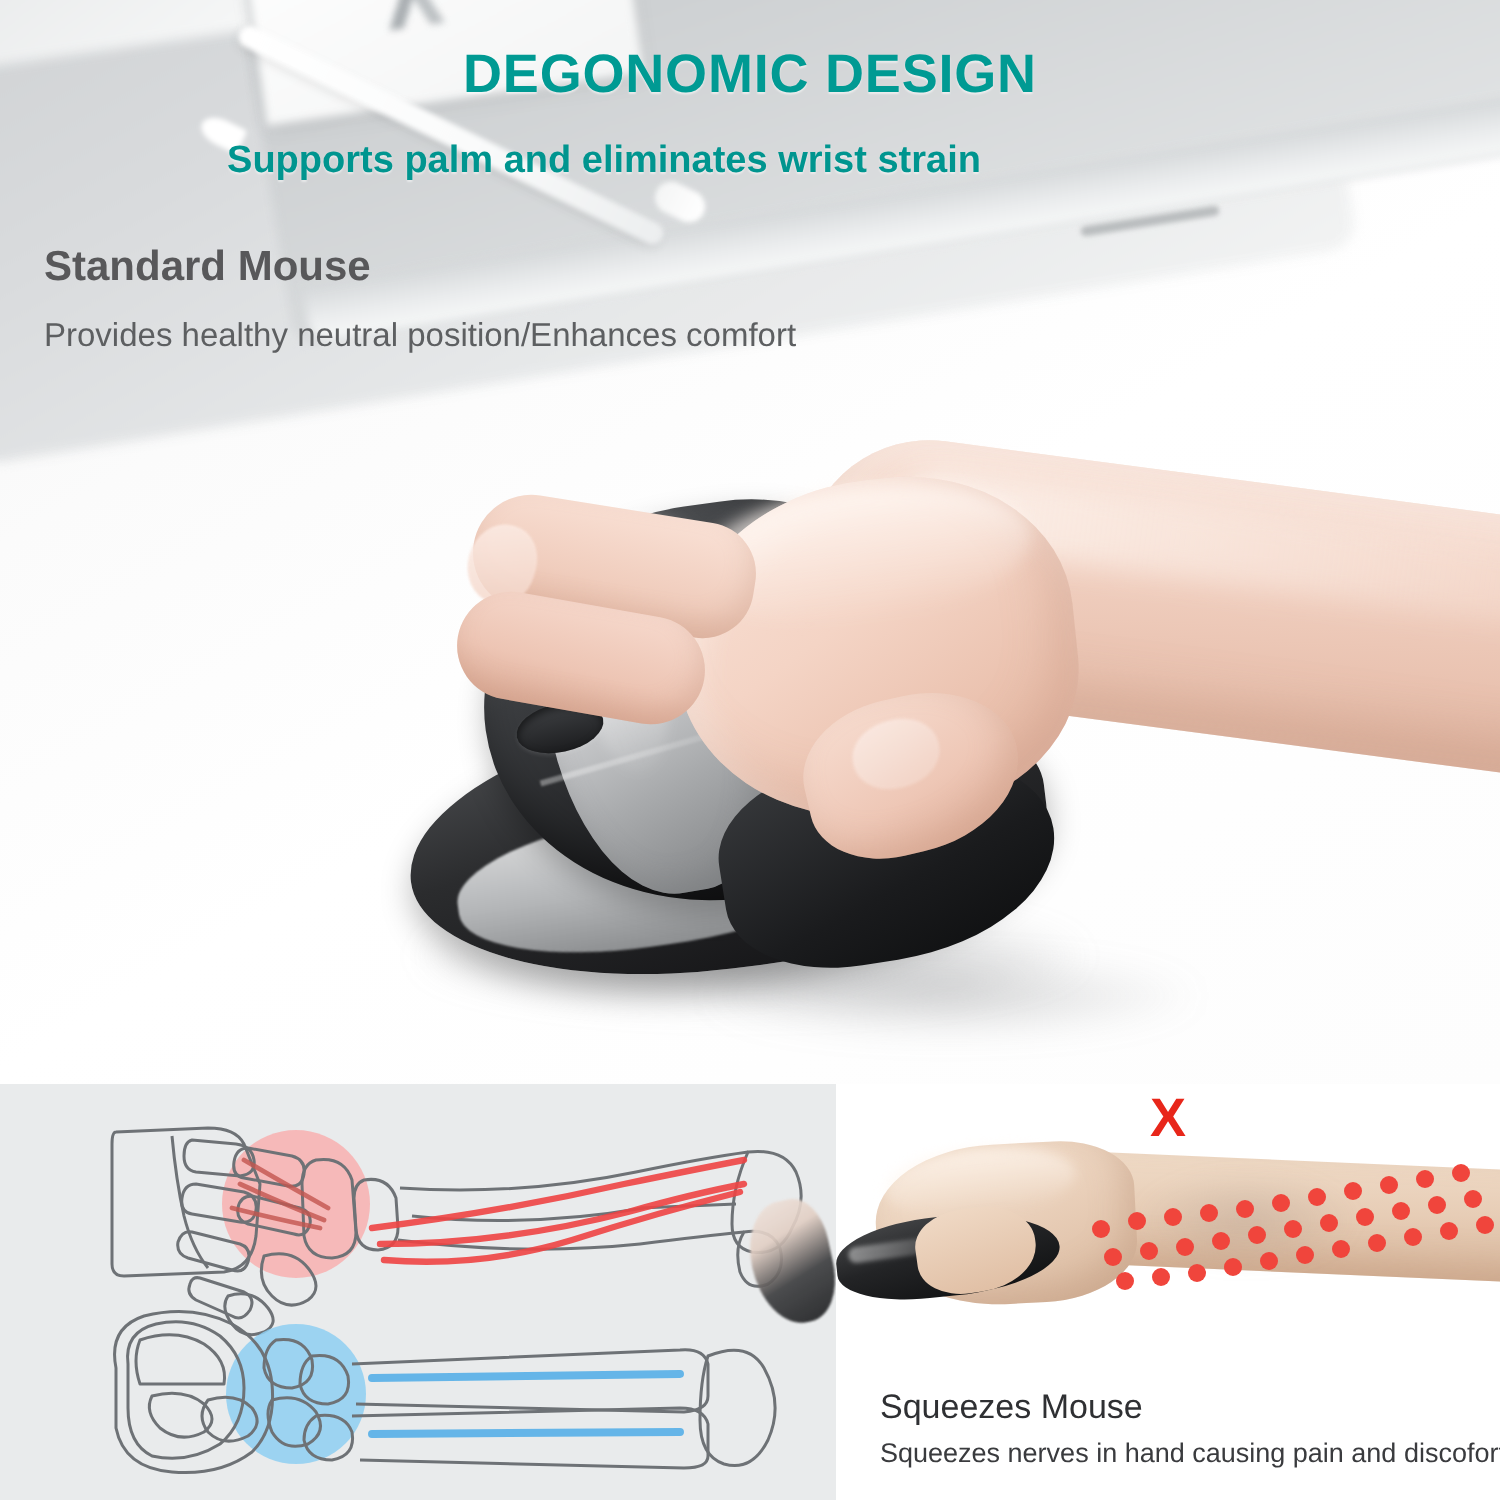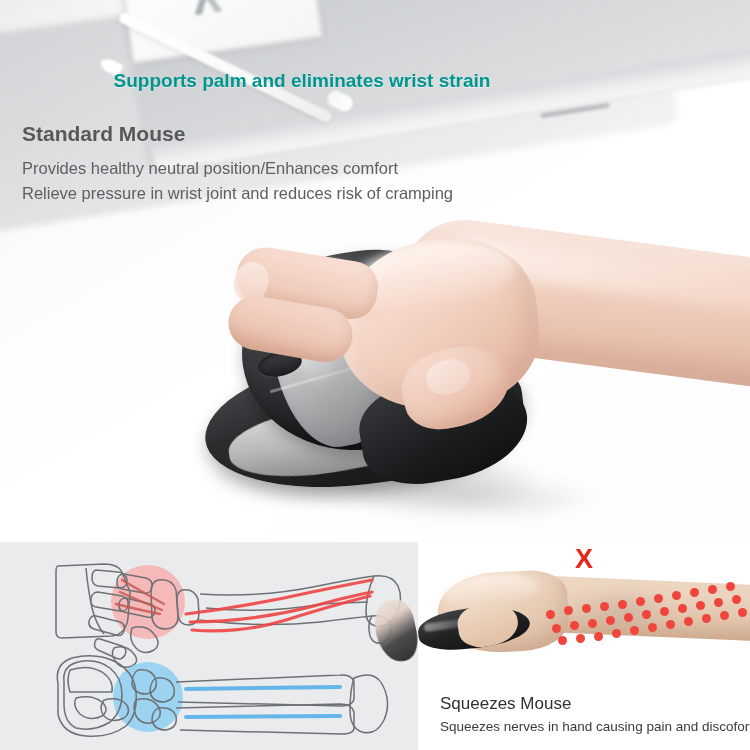--- a/index.html
+++ b/index.html
@@ -198,26 +198,26 @@
       <div class="paper-note2"></div>
       <div class="paper-note"></div>
       <div class="paper-sketch"></div>
       <div class="laptop-edge"></div>
       <div class="laptop-ports"></div>
       <div class="stylus-tip"></div>
       <div class="stylus"></div>
       <div class="stylus-cap"></div>
     </div>
 
+    <div class="title">DEGONOMIC DESIGN</div>
     <div class="subtitle">Supports palm and eliminates wrist strain</div>
     <div class="sec-head">Standard Mouse</div>
 
     <div class="bullets">
       <div class="bullet">Provides healthy neutral position/Enhances comfort</div>
-      <div class="bullet">Relieve pressure in wrist joint and reduces risk of cramping</div>
     </div>
 
     <div class="photo">
       <div class="shadow-blob"></div>
       <div class="shadow-blob2"></div>
 
       <div class="forearm"></div>
       <div class="forearm-hi"></div>
 
       <div class="mouse-base"></div>

